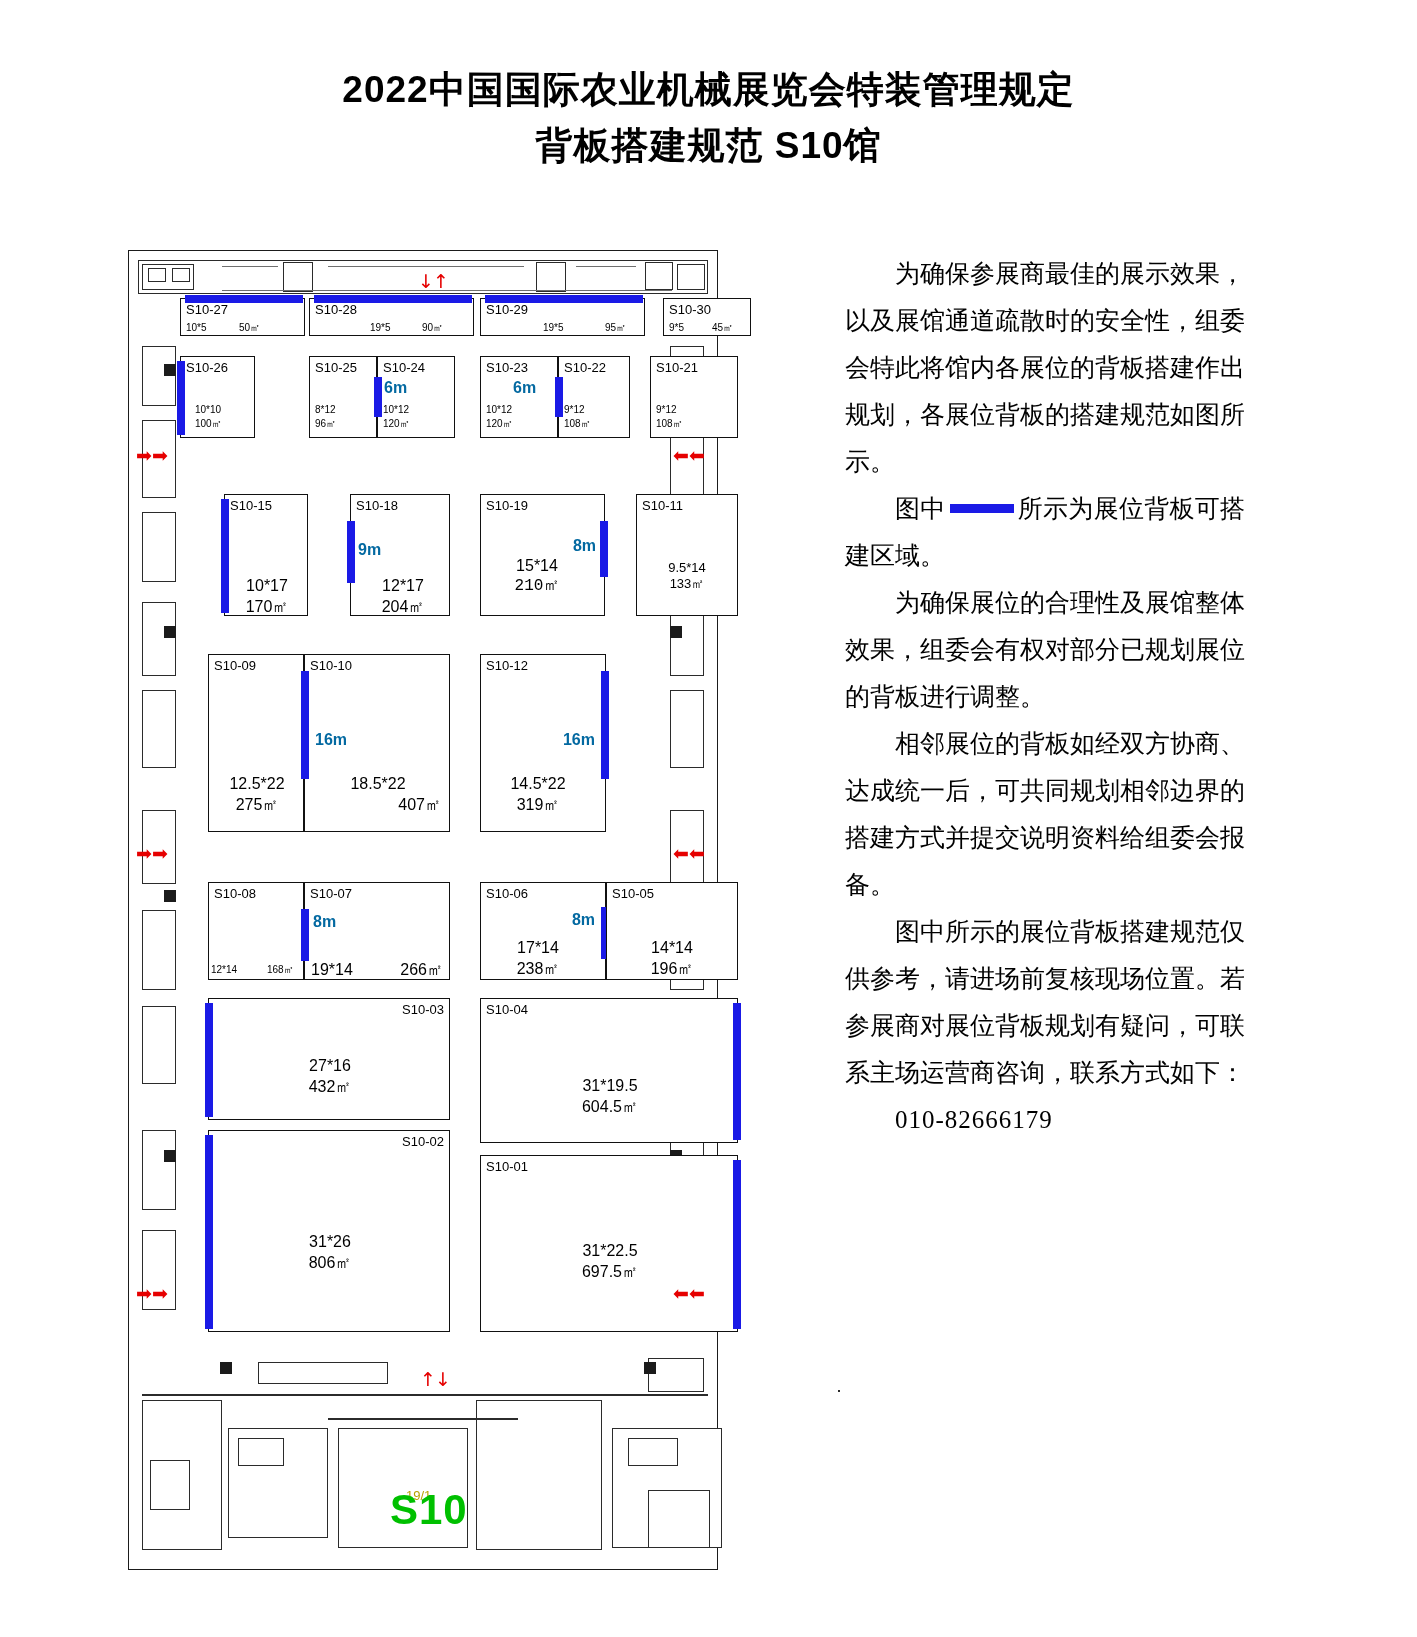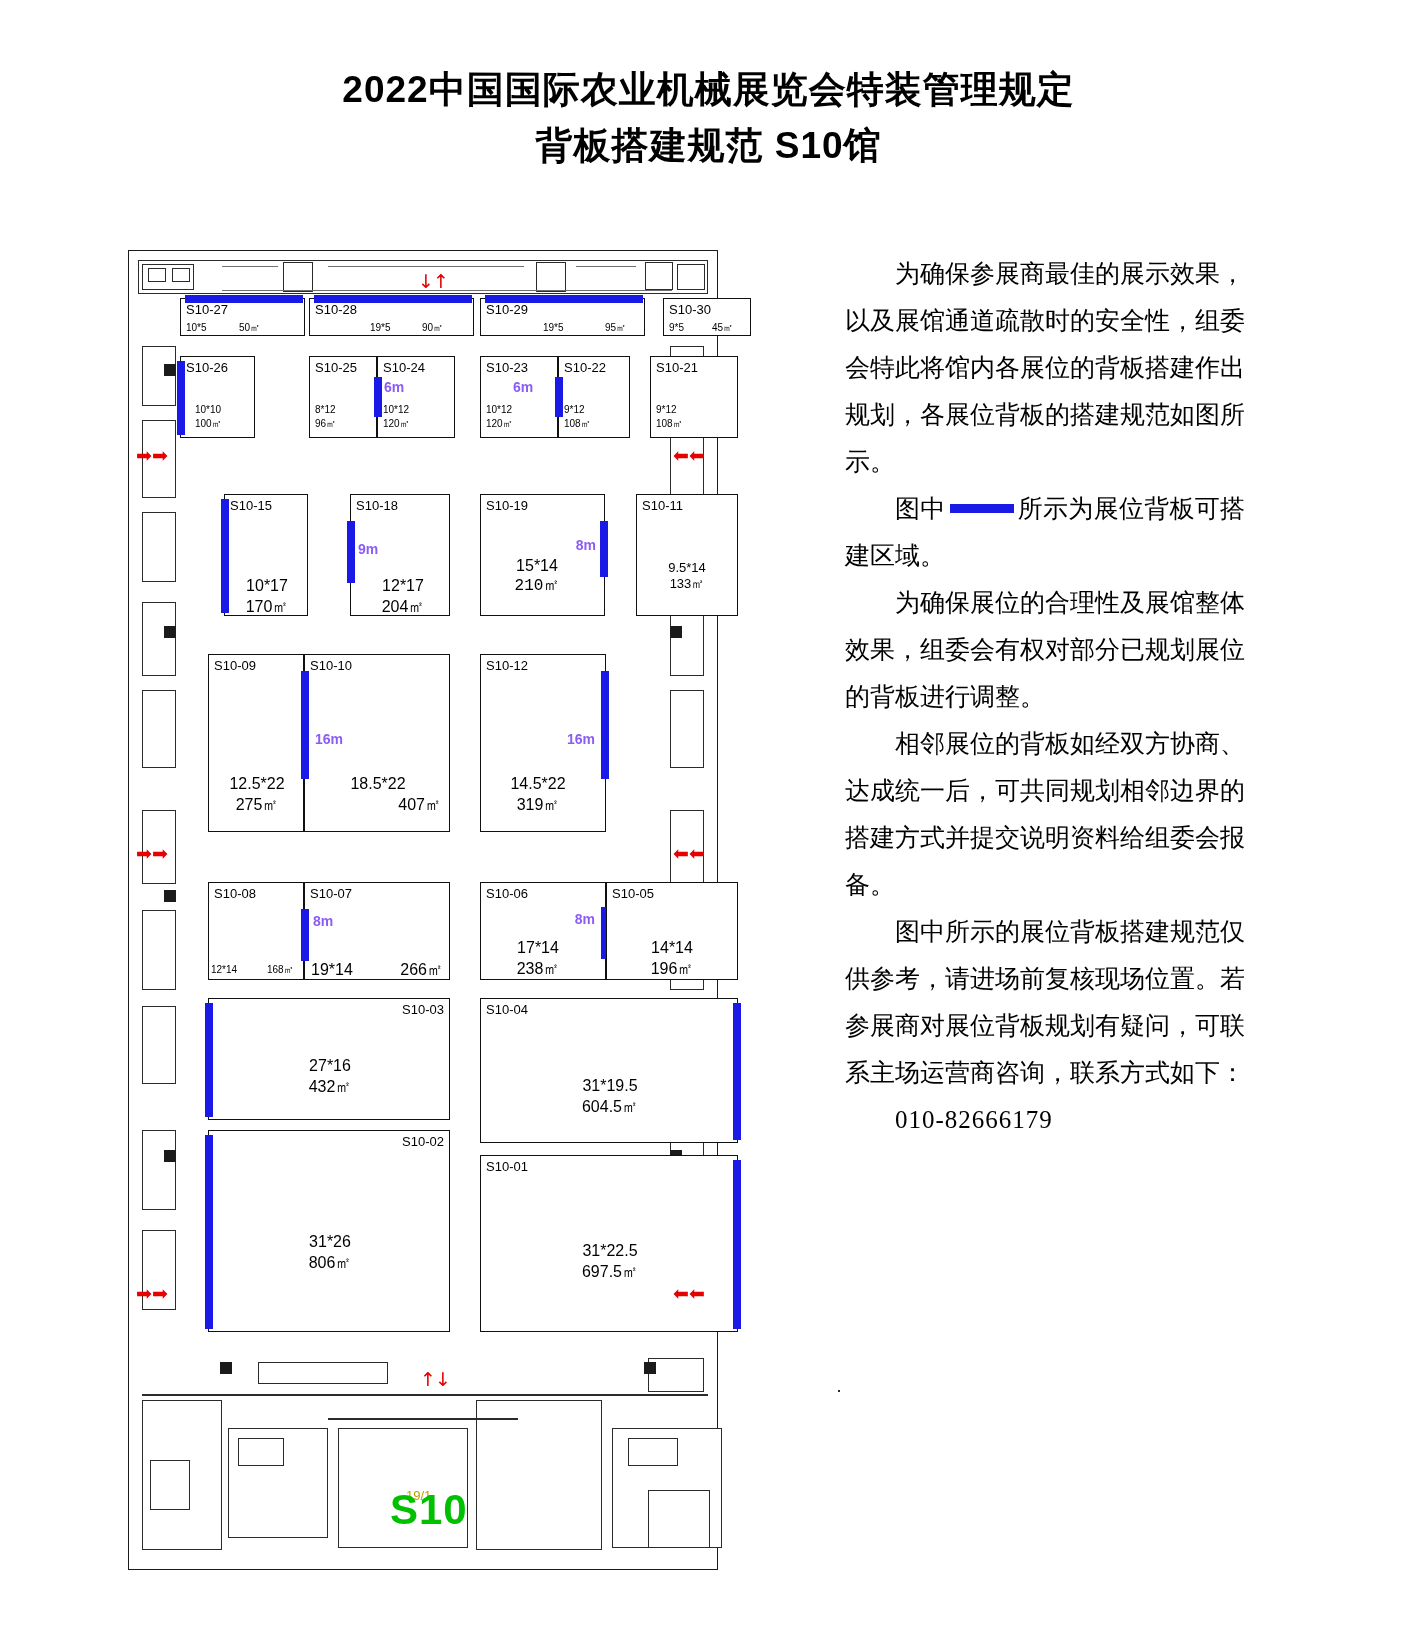--- a/index.html
+++ b/index.html
@@ -115,22 +115,22 @@
   .dim.mid { font-size: 13px; line-height: 17px; }
   .dim.sml { font-size: 10px; line-height: 13px; }
 
   
   .bw {
     position: absolute;
     background: #1a1ae6;
   }
   .bwlabel {
     position: absolute;
-    color: #8b5cf6;
-    font-size: 14px;
+    color: #0369a1;
+    font-size: 16px;
     font-weight: bold;
     font-family: "Liberation Sans", sans-serif;
     white-space: nowrap;
   }
 
   
   .arrow-pair {
     position: absolute;
     color: #e60000;
     font-size: 19px;

